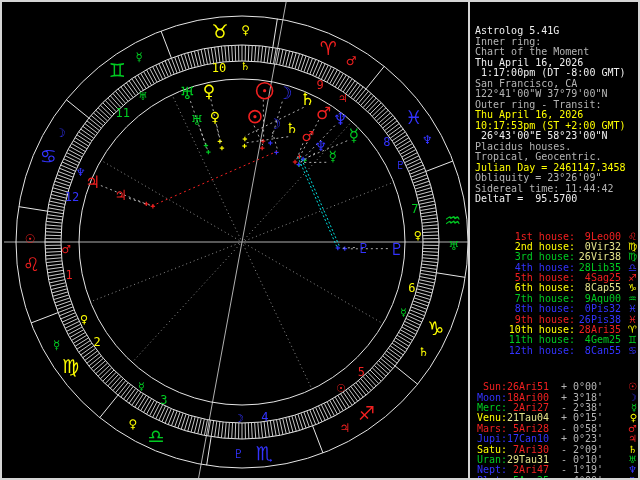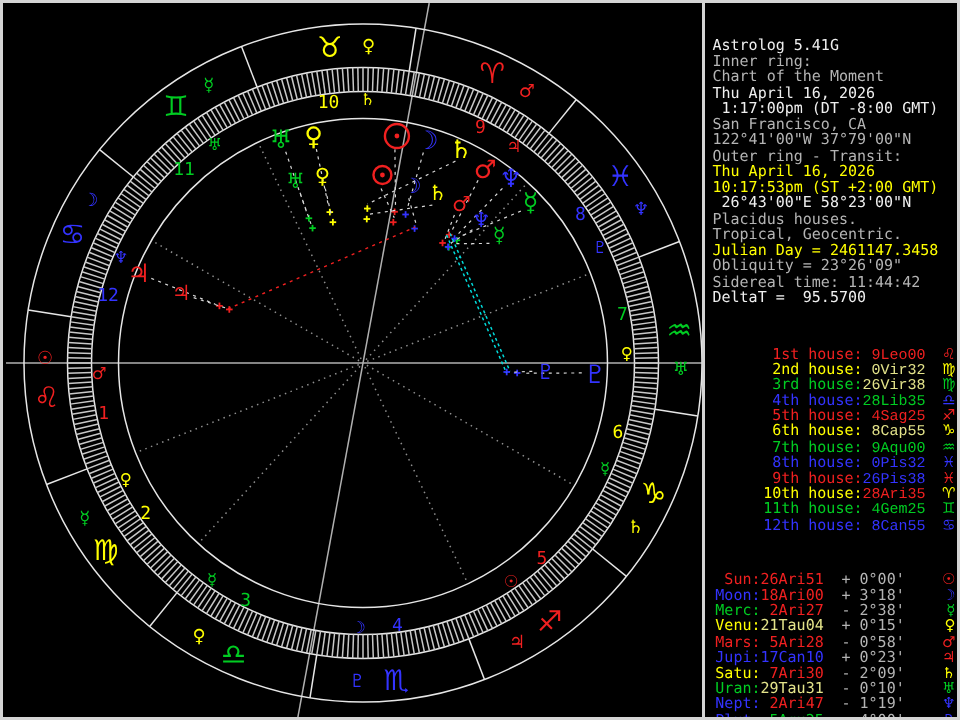--- a/index.html
+++ b/index.html
@@ -6,21 +6,21 @@
   #screen{position:relative;width:640px;height:480px;background:#000;overflow:hidden;
           border:2px solid #d4d4d4;box-sizing:border-box;
           font-family:"DejaVu Sans Mono","Liberation Mono",monospace;}
   #wheel-area{position:absolute;left:0;top:0;width:468px;height:476px;}
   #panel{position:absolute;left:466px;top:0;width:170px;height:476px;
          border-left:2px solid #d4d4d4;box-sizing:content-box;background:#000;
          padding:3px 0 0 5px;font-size:10px;line-height:10.5px;white-space:pre;}
   .iline{height:10.5px;}
   .row{display:flex;height:10.4px;align-items:baseline;}
   .hlbl{display:inline-block;width:68px;text-align:right;margin-left:32px;}
-  .hval{display:inline-block;width:46px;font-family:Liberation Mono, monospace;}
+  .hval{display:inline-block;width:46px;text-align:right;}
   .gly{margin-left:auto;margin-right:8px;font-family:"DejaVu Sans",sans-serif;font-size:10px;}
   .plbl{display:inline-block;width:32px;text-align:right;}
   .pval{display:inline-block;width:46px;text-align:left;}
   .pdel{display:inline-block;width:52px;margin-left:8px;}
   #houses-table{margin-top:6px;}
   #planets-table{margin-top:5px;}
 </style>
 </head>
 <body>
 

